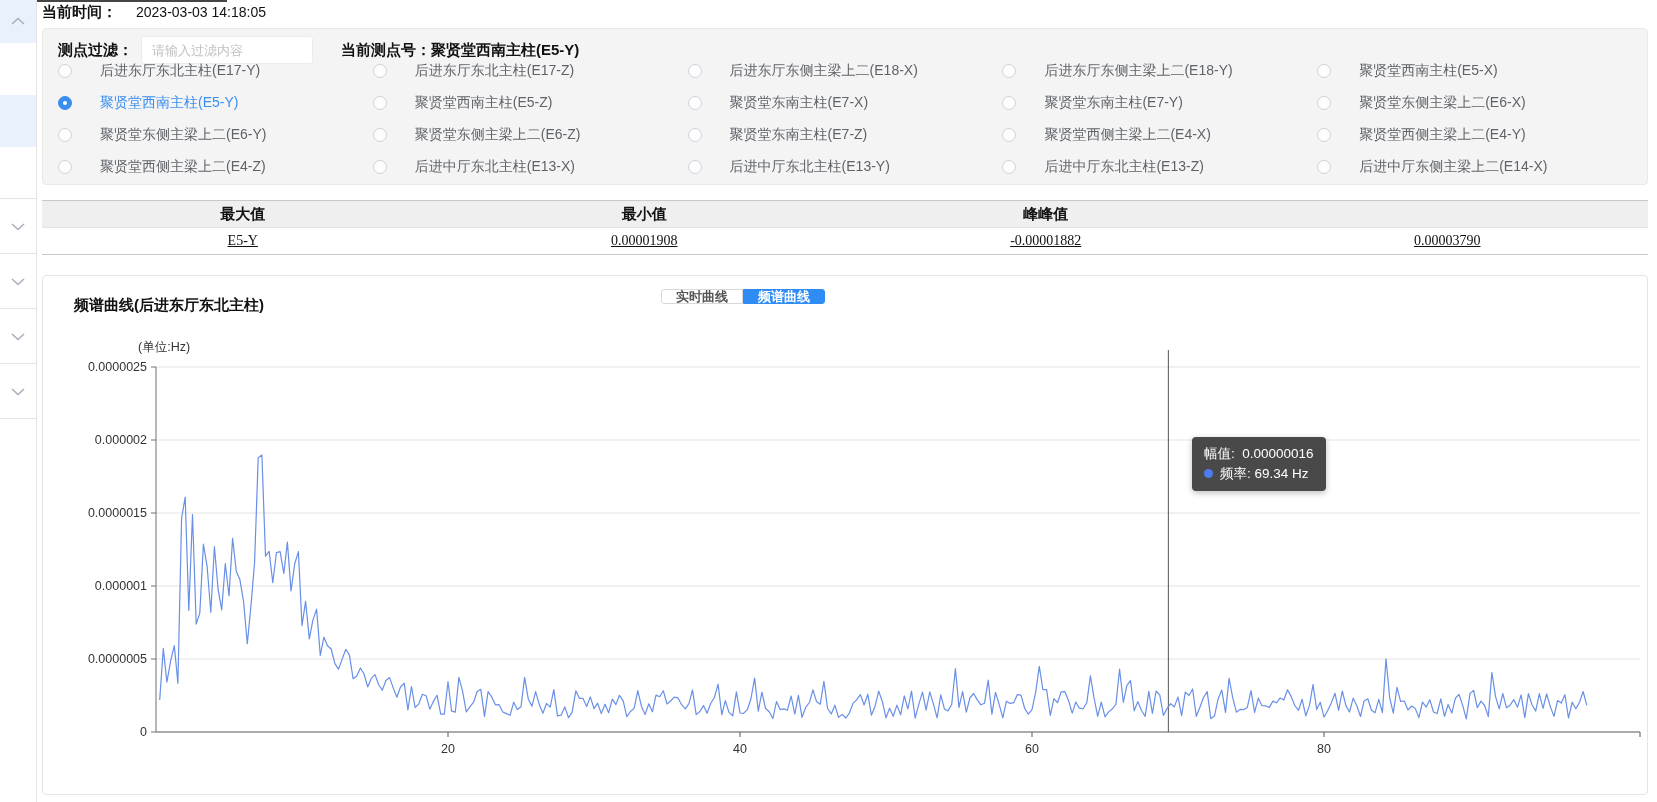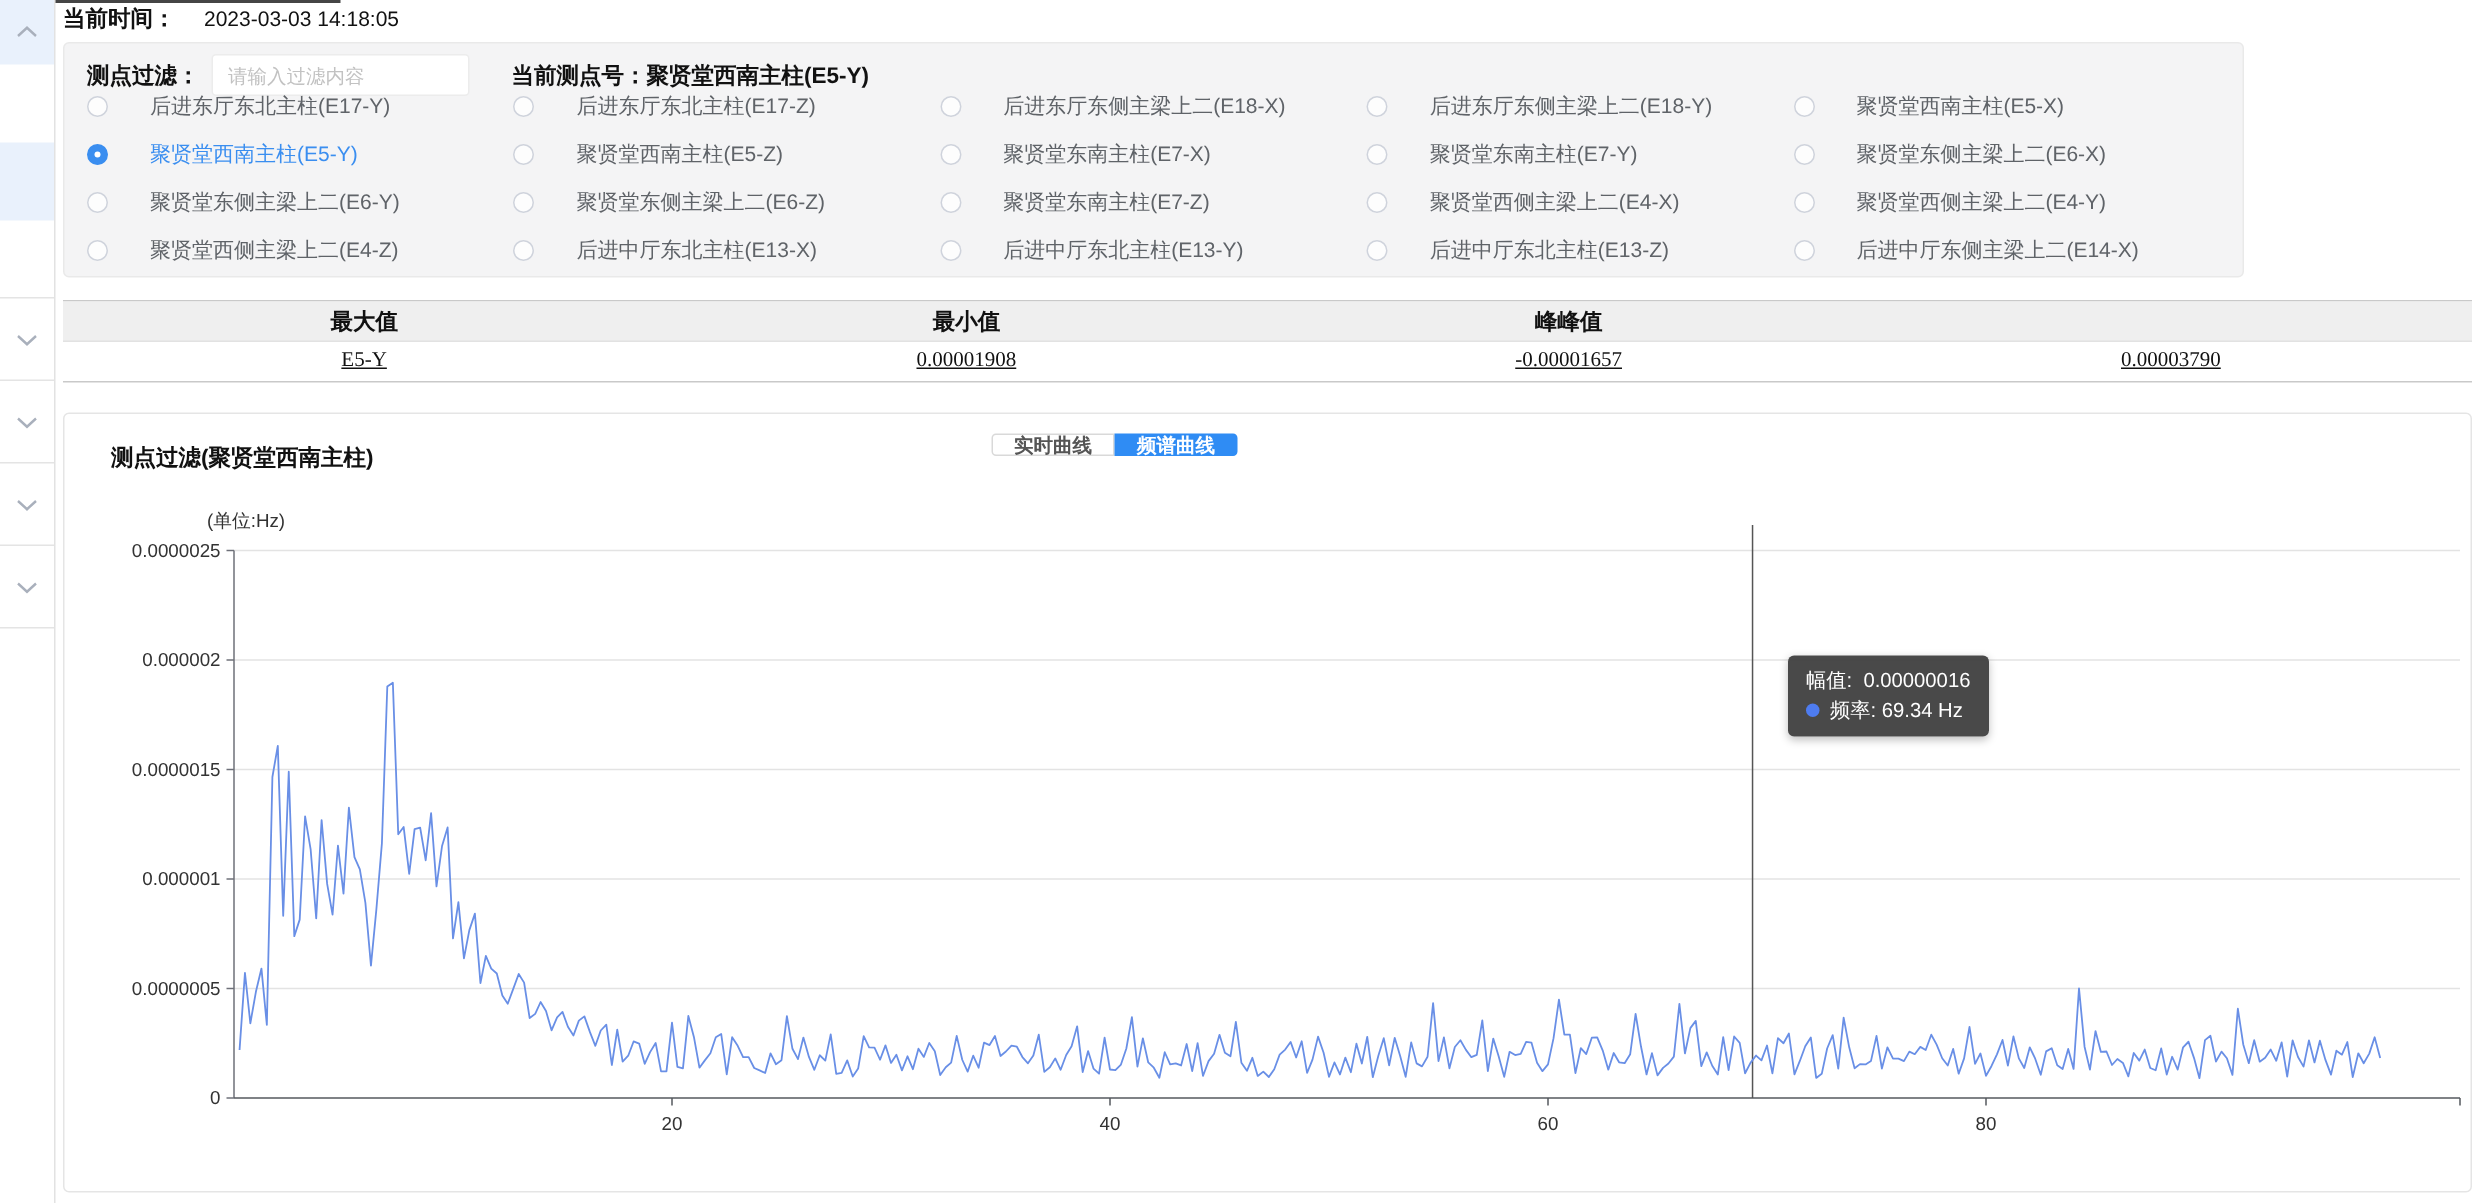--- a/index.html
+++ b/index.html
@@ -16,21 +16,21 @@
 
   
   .top-sliver { position:absolute; left:37px; top:0; width:190px; height:2px;
     background:#454545; }
   .time-label { position:absolute; left:42px; top:3px; font-size:15px;
     font-weight:bold; color:#111; }
   .time-value { position:absolute; left:136px; top:4px; font-size:14px;
     color:#111; font-family:Liberation Sans, sans-serif; }
 
   
-  .filter-panel { position:absolute; left:42px; top:28px; width:1454px; height:157px;
+  .filter-panel { position:absolute; left:42px; top:28px; width:1606px; height:157px;
     background:#f4f4f5; border:1px solid #e9e9e9; border-radius:4px; }
   .filter-row { position:absolute; left:0; top:0; right:0; height:36px;
     display:flex; align-items:center; padding:6px 15px 0; }
   .filter-label { font-size:15px; font-weight:bold; color:#111; margin-right:8px; }
   .filter-input { width:172px; height:28px; background:#fff; border:1px solid #ececec;
     border-radius:3px; padding:0 10px; font-size:13px; color:#333; outline:none; }
   .filter-input::placeholder { color:#c2c2c2; }
   .current-label { font-size:15px; font-weight:bold; color:#111; margin-left:28px; }
   .current-value { font-size:15px; font-weight:bold; color:#111; }
 
@@ -212,27 +212,27 @@
 
 <div class="stats-table">
   <div class="stats-header" id="stats-header">
       <div>最大值</div>
       <div>最小值</div>
       <div>峰峰值</div>
     </div>
   <div class="stats-row" id="stats-row">
       <div>E5-Y</div>
       <div>0.00001908</div>
-      <div>-0.00001657</div>
+      <div>-0.00001882</div>
       <div>0.00003790</div>
     </div>
 </div>
 
 <div class="chart-card">
-  <div class="chart-title">测点过滤(聚贤堂西南主柱)</div>
+  <div class="chart-title">频谱曲线(后进东厅东北主柱)</div>
   <div class="tab-group">
     <div class="tab-btn tab-inactive">实时曲线</div>
     <div class="tab-btn tab-active">频谱曲线</div>
   </div>
 </div>
 
 <svg id="chart-svg" width="1657" height="802" viewBox="0 0 1657 802">
     <line x1="156" y1="367" x2="1640" y2="367" stroke="#e3e3e3" stroke-width="1"></line>
     <line x1="151" y1="367" x2="156" y2="367" stroke="#6e7079" stroke-width="1"></line>
     <text x="147" y="371" text-anchor="end" font-size="12.5" fill="#333">0.0000025</text>

